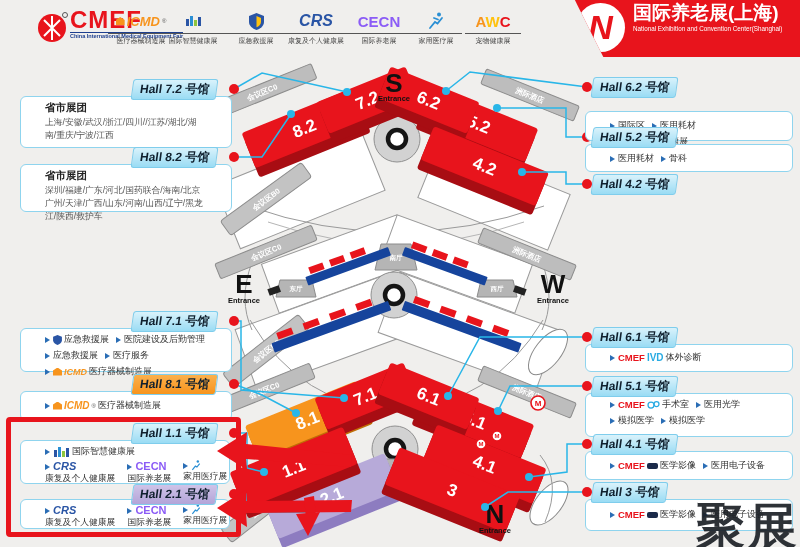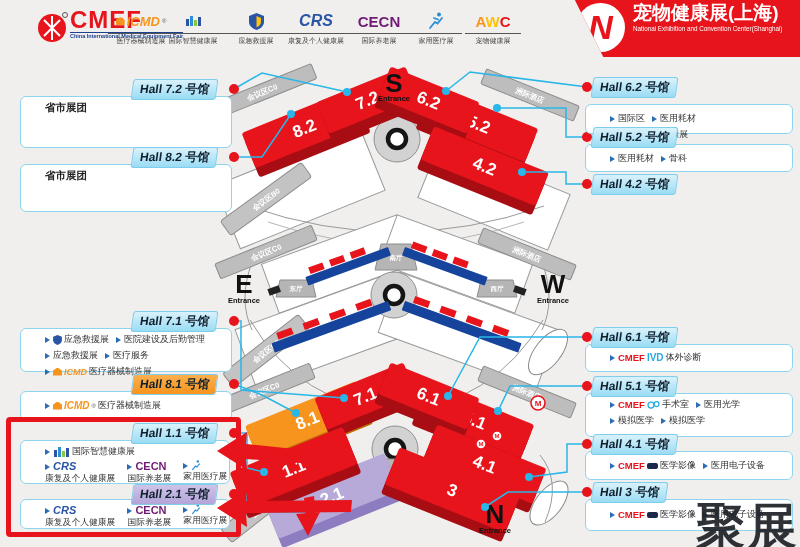--- a/index.html
+++ b/index.html
@@ -8,21 +8,21 @@
   
   .topbar{position:absolute;left:0;top:0;width:800px;height:60px;z-index:5;}
   .cmef-logo{position:absolute;left:36px;top:9px;display:flex;align-items:flex-start;}
   .cmef-word{font-size:24px;font-weight:bold;color:#e8141c;letter-spacing:1px;line-height:22px;}
   .cmef-sub{font-size:5.5px;color:#1d3f8f;font-weight:bold;border-top:1px solid #1d3f8f;margin-top:1px;}
   .logo-group{position:absolute;top:10px;text-align:center;}
   .lg-brand{height:22px;display:flex;align-items:center;justify-content:center;gap:2px;}
   .lg-label{font-size:7px;color:#444;border-top:1.5px solid #555;padding-top:2px;margin-top:1px;white-space:nowrap;}
   .icmd-word{color:#f7941d;font-weight:bold;font-style:italic;font-size:13px;}
   .crs{color:#2a55a5;font-weight:bold;font-style:italic;}
-  .cecn{color:#701a75;font-weight:bold;}
+  .cecn{color:#8b5cf6;font-weight:bold;}
   .lg-brand .crs{font-size:16px;} .lg-brand .cecn{font-size:15px;}
   .awc .a{color:#f7941d;} .awc .w{color:#ffc20e;} .awc .c{color:#e8141c;}
   .lg-brand .awc{font-weight:bold;font-size:15px;letter-spacing:0px;}
   .reg{font-size:6px;vertical-align:super;color:#555;}
   .house{display:inline-block;width:9px;height:8px;background:#f7941d;
          clip-path:polygon(50% 0,100% 38%,100% 100%,0 100%,0 38%);}
   .bars{display:inline-flex;align-items:flex-end;gap:1px;}
   .bars i{display:inline-block;width:3px;background:#2a55a5;}
   .bars i:nth-child(1){height:7px;} .bars i:nth-child(2){height:10px;background:#2a8fd4;}
   .bars i:nth-child(3){height:6px;background:#8dc63f;} .bars i:nth-child(4){height:9px;}
@@ -153,21 +153,21 @@
           <span class="awc"><span class="a">A</span><span class="w">W</span><span class="c">C</span></span>
         </div>
       <div class="lg-label">宠物健康展</div>
     </div>
 
     <div class="banner">
       <div class="banner-circle">
           <span>N</span>
         </div>
       <div class="banner-text">
-        <div class="b2">宠物健康展(上海)</div>
+        <div class="b2">国际养老展(上海)</div>
         <div class="b3">National Exhibition and Convention Center(Shanghai)</div>
       </div>
     </div>
   </div>
 
   <svg class="map" width="800" height="547" viewBox="0 0 800 547">
 
     <g>
       <g transform="translate(300,188) rotate(-22)">
           <rect x="-78" y="-34" width="156" height="68" fill="#fff" stroke="#9a9a9a"></rect>
@@ -439,25 +439,27 @@
           <circle cx="587" cy="386" r="5"></circle>
           <circle cx="587" cy="444" r="5"></circle>
         <circle cx="587" cy="492" r="5"></circle>
       </g>
     </g>
   </svg>
 
   <div class="tab" style="left:132px;top:79px;">Hall 7.2 号馆</div>
   <div class="panel" style="left:20px;top:96px;width:212px;height:52px;">
     <div class="title">省市展团</div>
+    <div class="txt">上海/安徽/武汉/浙江/四川//江苏/湖北/湖南/重庆/宁波/江西</div>
   </div>
 
   <div class="tab" style="left:132px;top:147px;">Hall 8.2 号馆</div>
   <div class="panel" style="left:20px;top:164px;width:212px;height:48px;">
     <div class="title">省市展团</div>
+    <div class="txt">深圳/福建/广东/河北/国药联合/海南/北京广州/天津/广西/山东/河南/山西/辽宁/黑龙江/陕西/救护车</div>
   </div>
 
   <div class="tab" style="left:132px;top:311px;">Hall 7.1 号馆</div>
   <div class="panel" style="left:20px;top:328px;width:212px;height:44px;">
     <div class="items">
       <span class="item">
           <i class="tri"></i>
           <svg width="9" height="10" viewBox="0 0 15 17">
             <path d="M7.5 0 L15 3 V9 C15 13 11 16 7.5 17 C4 16 0 13 0 9 V3 Z" fill="#2a55a5"></path>
           </svg>
@@ -561,21 +563,21 @@
               <circle cx="11" cy="2.5" r="2" fill="#2a8fd4"></circle>
               <path d="M2 16 L7 10 L9.5 11.5 L14 6" fill="none" stroke="#2a8fd4" stroke-width="2"></path>
             </svg>
           </span>
           <span class="col-bot">家用医疗展</span>
         </span>
     </div>
   </div>
 
   <div class="tab" style="left:592px;top:77px;">Hall 6.2 号馆</div>
-  <div class="panel" style="left:585px;top:104px;width:208px;height:30px;">
+  <div class="panel" style="left:585px;top:111px;width:208px;height:30px;">
     <div class="items" style="margin-top:3px;">
       <span class="item">
           <i class="tri"></i>
           <span>国际区</span>
         </span>
       <span class="item">
           <i class="tri"></i>
           <span>医用耗材</span>
         </span>
       <span class="item">

